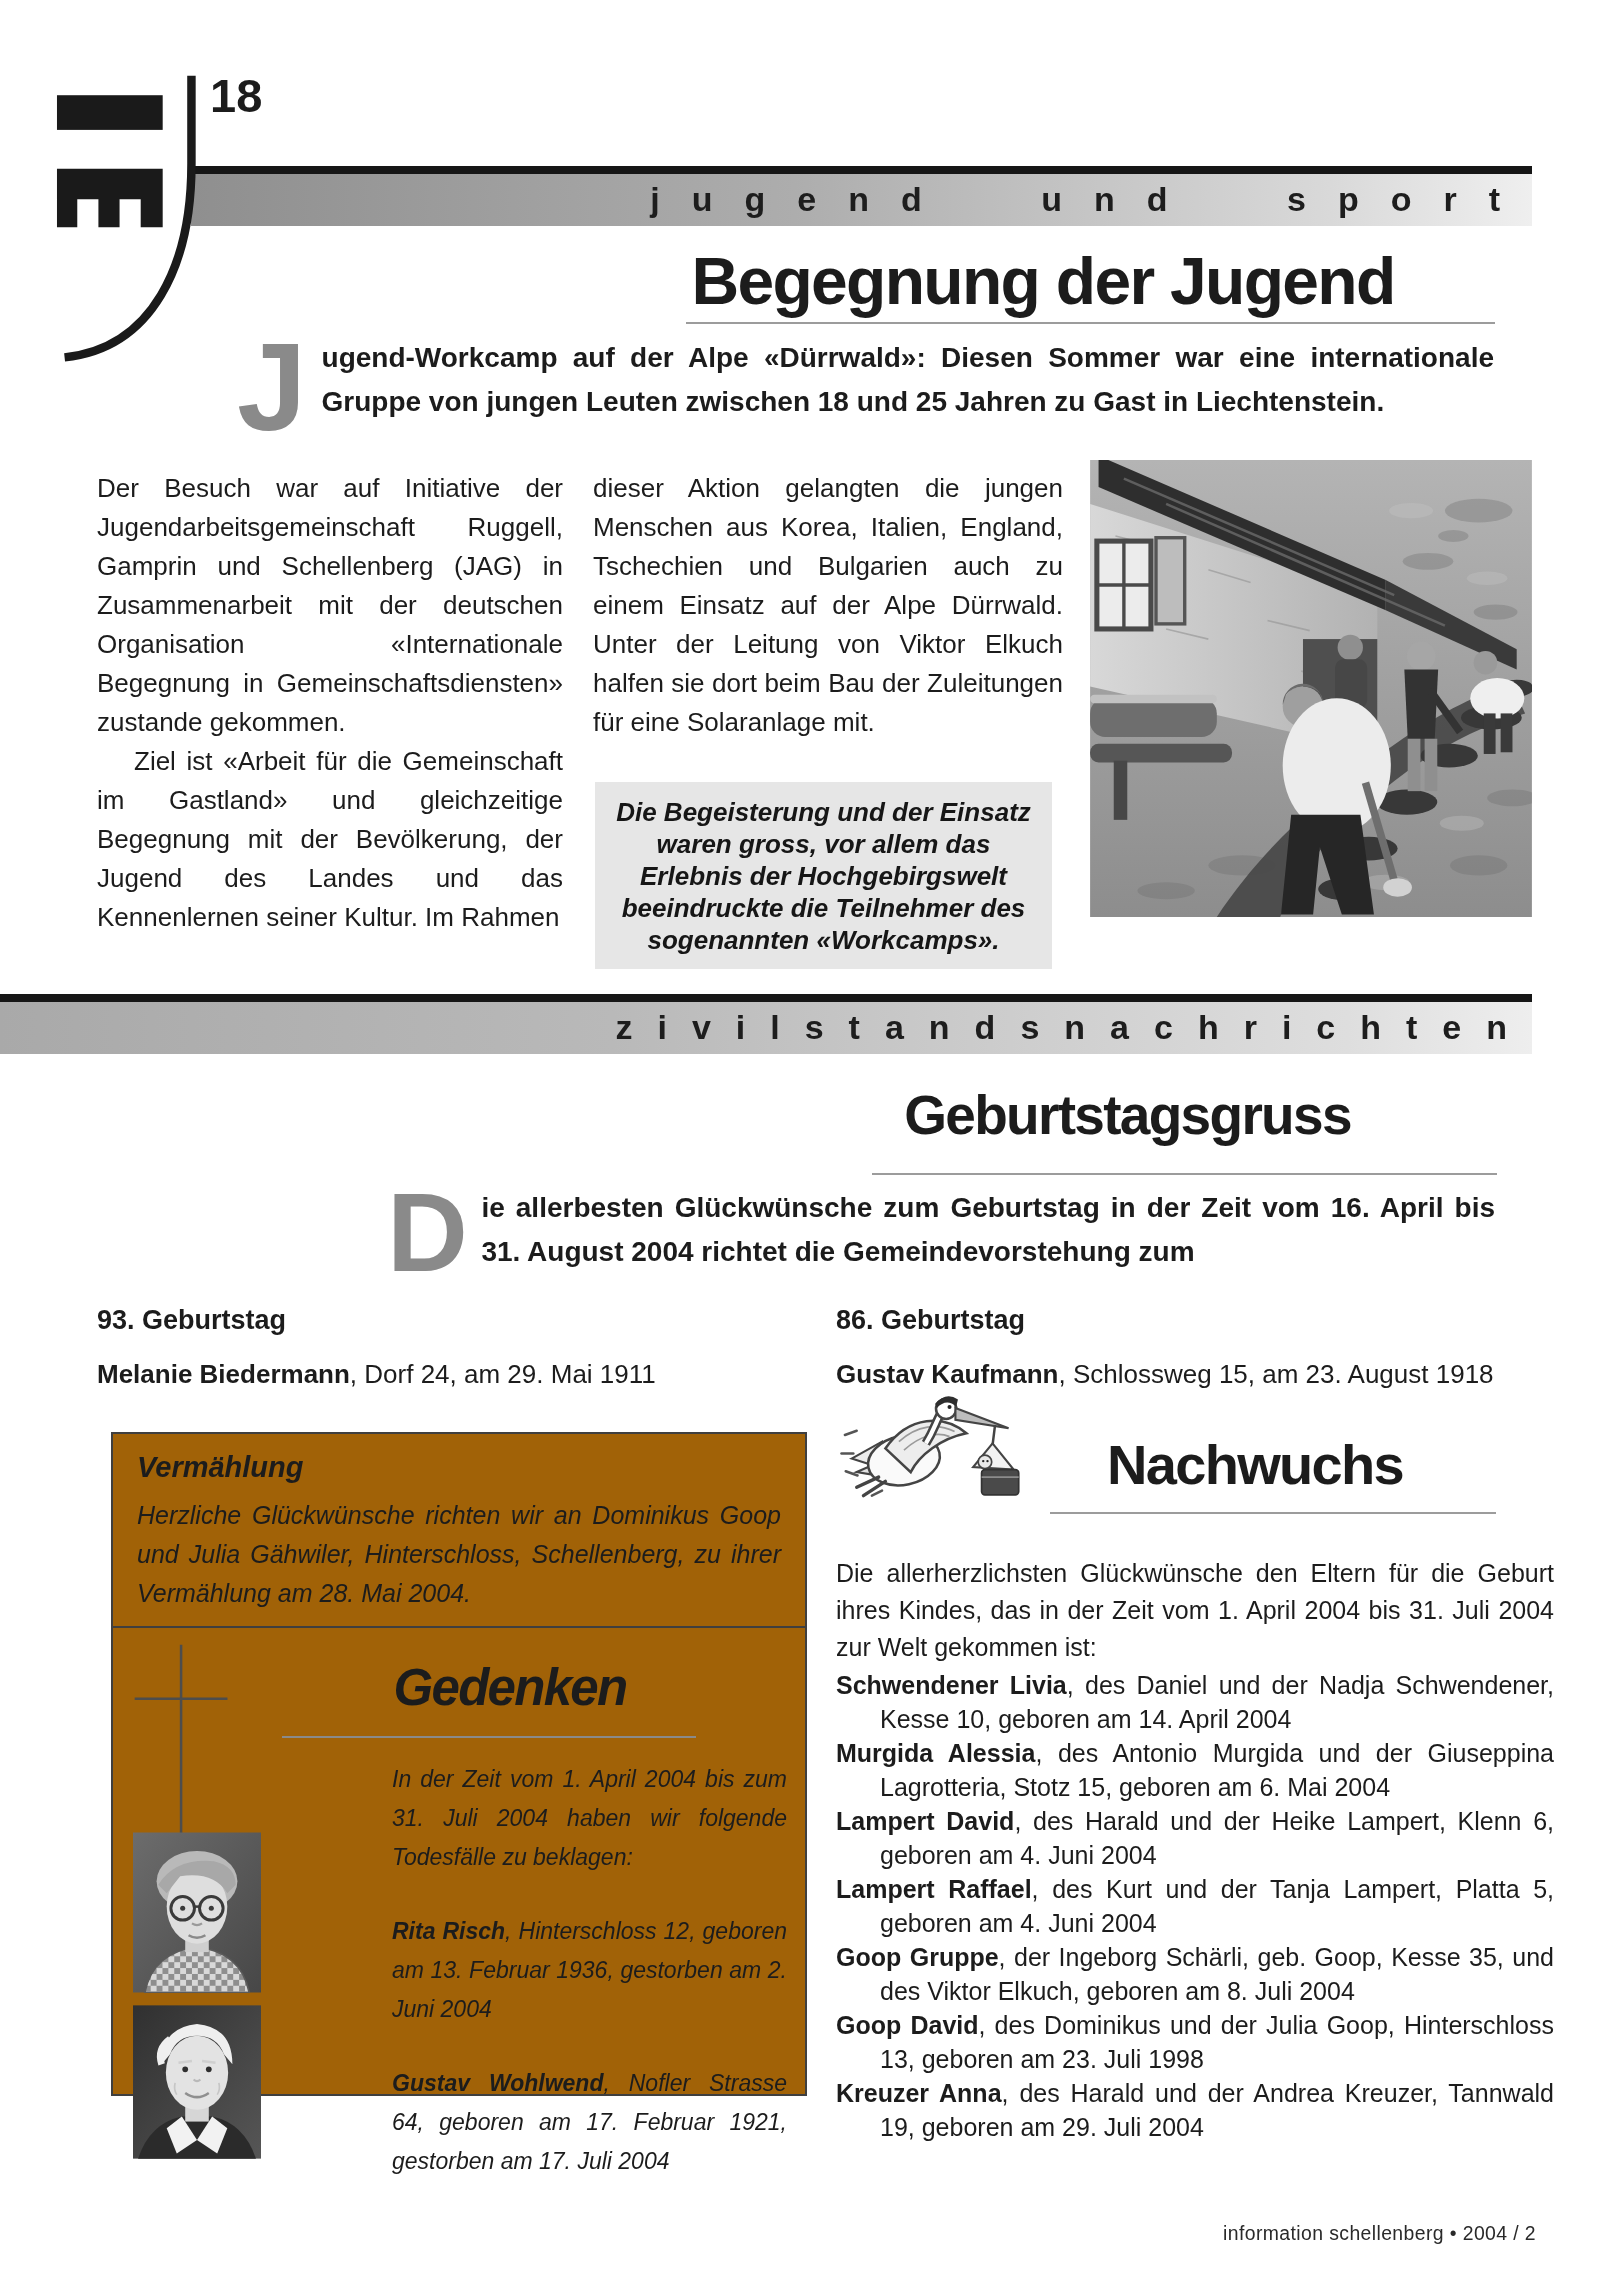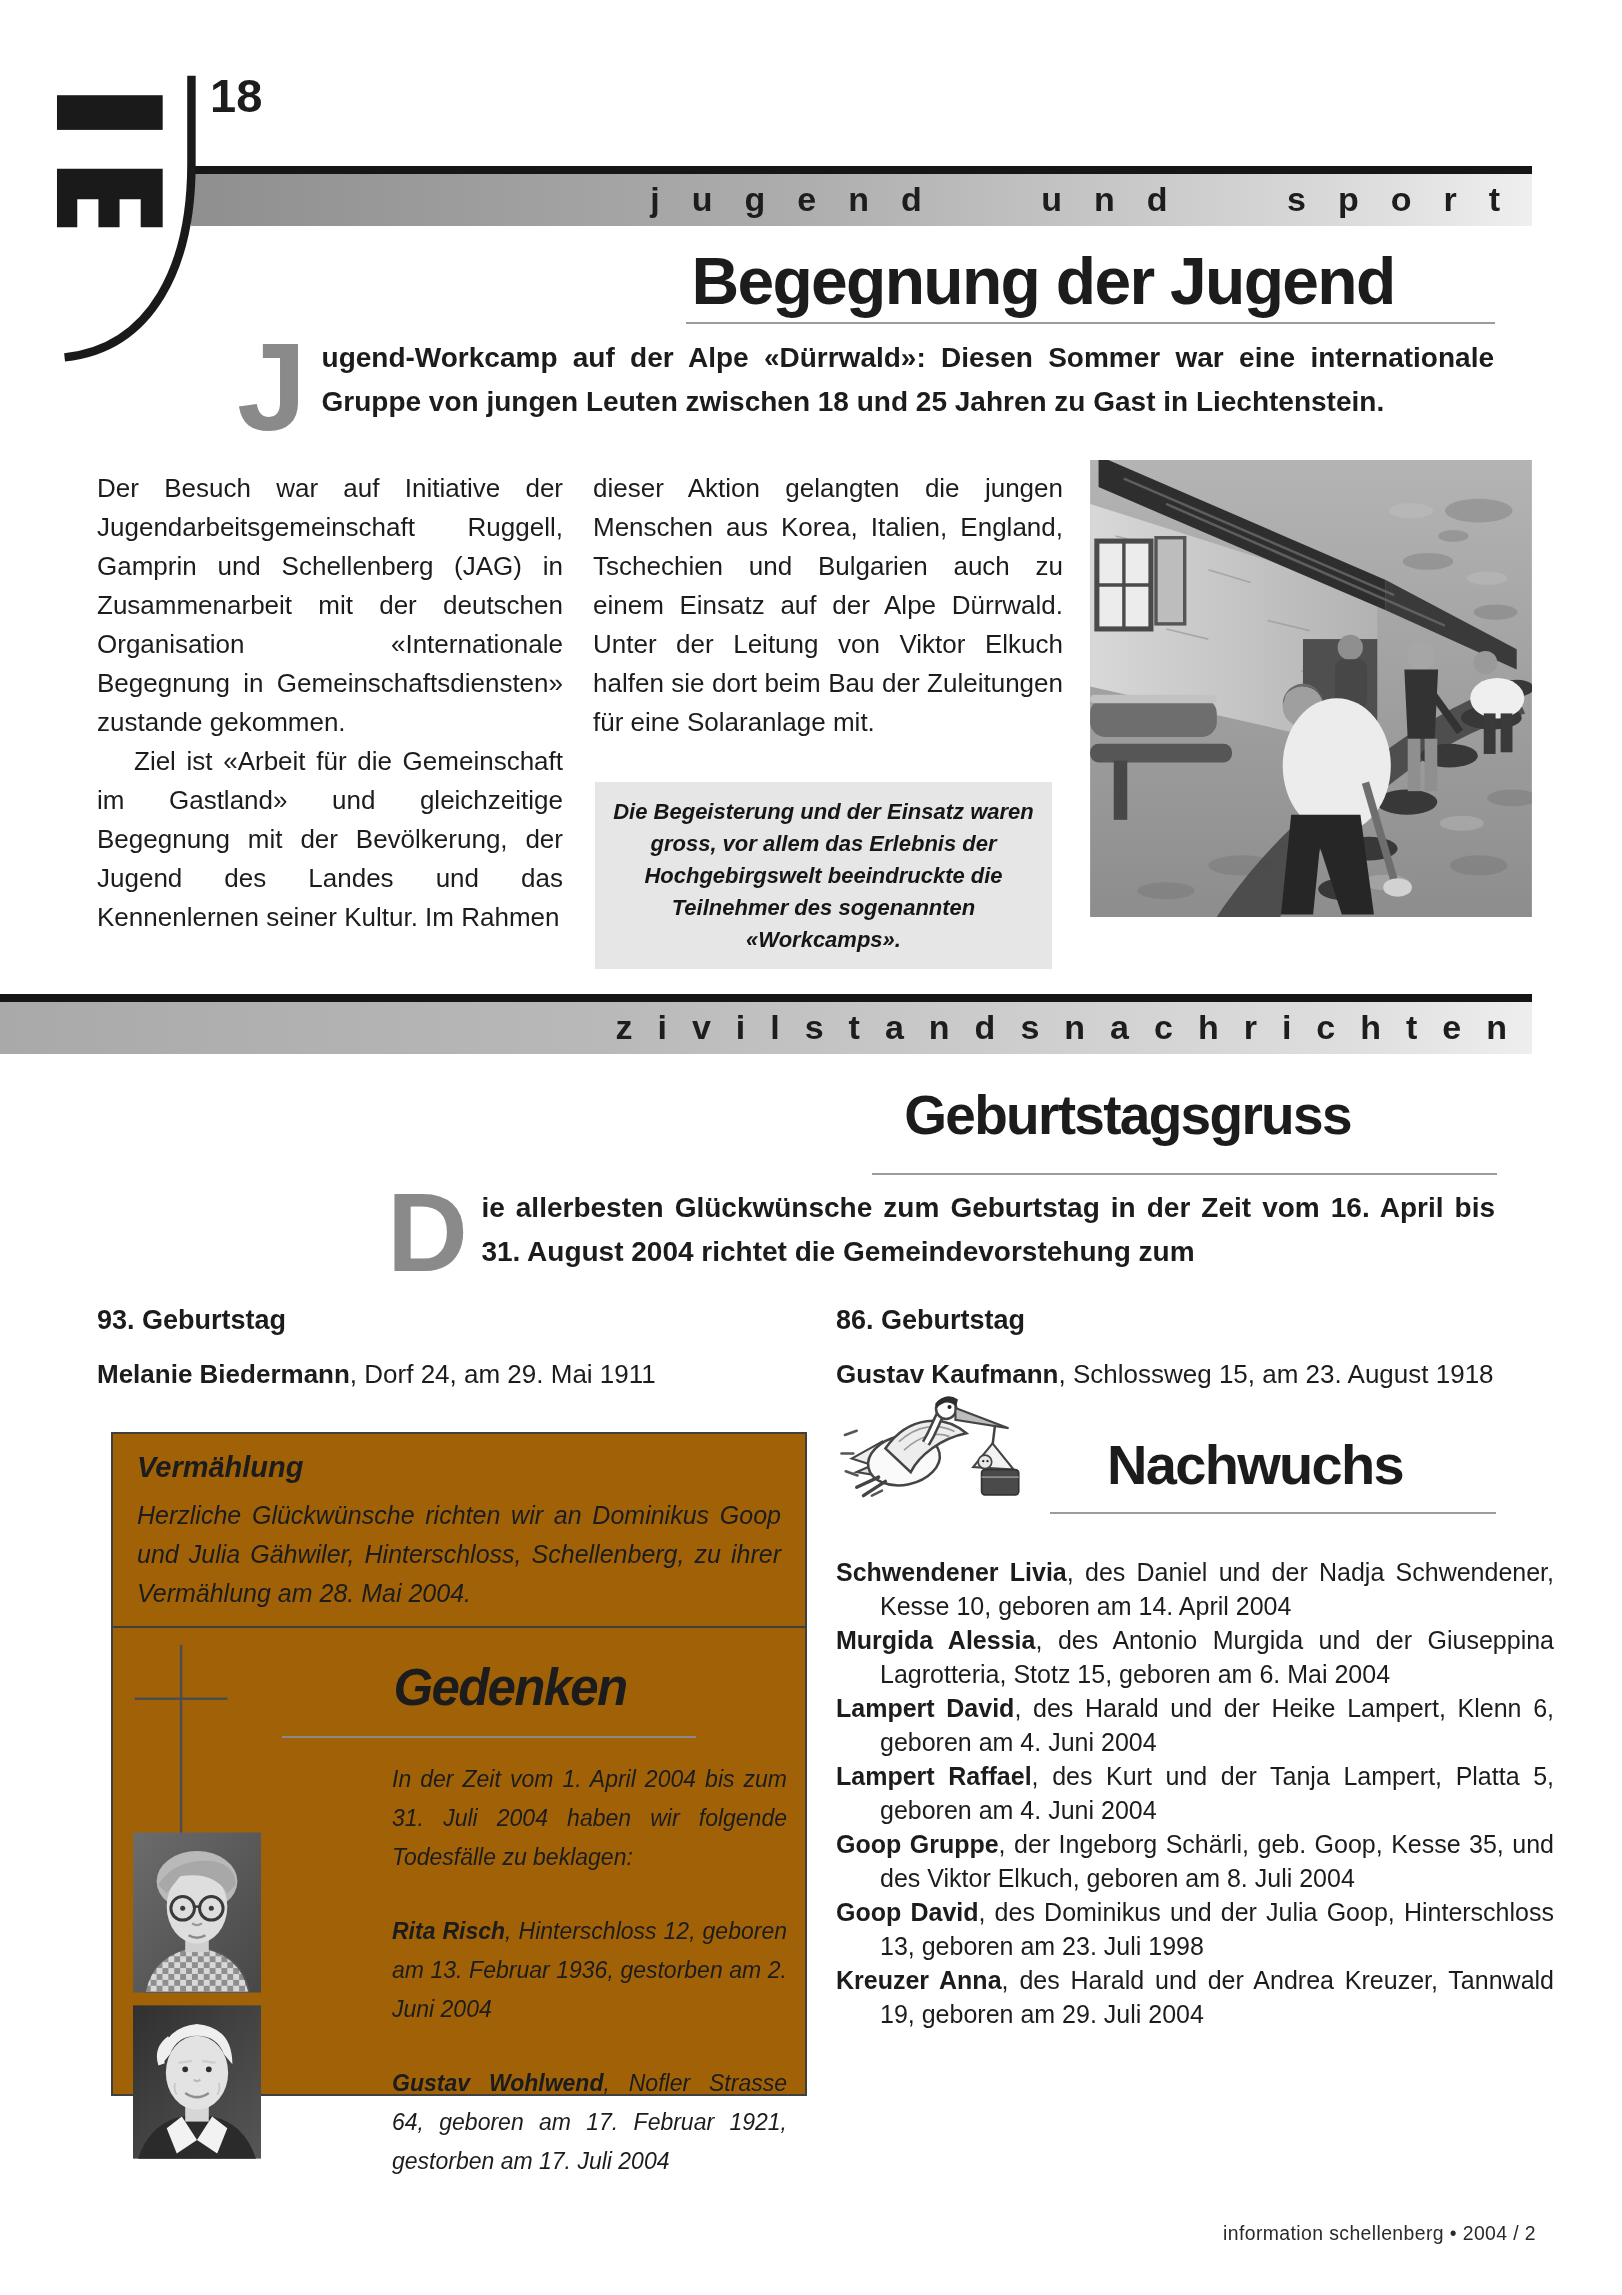--- a/index.html
+++ b/index.html
@@ -27,21 +27,21 @@
   .rule{height:1.7px;background:#9c9c9c;}
   
   .lead{font-size:28px;font-weight:bold;line-height:44px;text-align:justify;}
   .dropcap{float:left;color:#8a8a8a;font-size:125px;line-height:95px;margin:3.4px 15px 0 0;}
   .dropcap.small{font-size:112px;line-height:84px;margin:5px 13.5px 0 0;}
   .bodycol{font-size:26px;line-height:39px;text-align:justify;}
   .bodycol p{margin:0;}
   .bodycol p.indent{text-indent:37px;}
   .callout{
     background:#e6e6e6;padding:13.5px 17px;box-sizing:border-box;
-    font-size:22px;line-height:32px;font-weight:bold;font-style:italic;text-align:center;color:#161616;
+    font-size:26px;line-height:32px;font-weight:bold;font-style:italic;text-align:center;color:#161616;
   }
   
   .subhead{font-size:27px;font-weight:bold;}
   .entryline{font-size:26px;}
   .bname{font-weight:bold;}
   .graybox{background:#a16207;border:2.5px solid #3f3f3f;box-sizing:border-box;font-style:italic;}
   .wedding-title{font-size:29px;font-weight:bold;margin:0 0 12px 0;}
   .wedding-text{font-size:25px;line-height:39px;margin:0;text-align:justify;}
   .births{font-size:25px;}
   .births .bintro{line-height:37px;text-align:justify;margin:0 0 1.7px 0;}
@@ -236,20 +236,21 @@
     <g stroke="#444444" stroke-width="4" stroke-linecap="round">
       <line x1="48" y1="108" x2="22" y2="120"></line>
         <line x1="56" y1="113" x2="30" y2="130"></line>
     </g>
   </svg>
 
   <div class="abs headline" style="left:1014px;top:1432px;width:482px;font-size:56px;">Nachwuchs</div>
   <div class="abs rule" style="left:1050px;top:1512px;width:446px;"></div>
 
   <div class="abs births" style="left:836px;top:1555px;width:718px;">
+    <p class="bintro">Die allerherzlichsten Glückwünsche den Eltern für die Geburt ihres Kindes, das in der Zeit vom 1. April 2004 bis 31. Juli 2004 zur Welt gekommen ist:</p>
     <p class="bentry"><span class="bname">Schwendener Livia</span><span>, des Daniel und der Nadja Schwendener, Kesse 10, geboren am  14.  April 2004</span></p>
     <p class="bentry"><span class="bname">Murgida Alessia</span><span>, des Antonio Murgida und der Giuseppina Lagrotteria, Stotz 15, geboren am 6. Mai 2004</span></p>
     <p class="bentry"><span class="bname">Lampert David</span><span>, des Harald und der Heike Lampert, Klenn 6, geboren am 4. Juni 2004</span></p>
     <p class="bentry"><span class="bname">Lampert Raffael</span><span>, des Kurt und der Tanja Lampert, Platta 5, geboren am 4. Juni 2004</span></p>
     <p class="bentry"><span class="bname">Goop Gruppe</span><span>, der Ingeborg Schärli, geb. Goop, Kesse 35, und des Viktor Elkuch, geboren am 8. Juli 2004</span></p>
     <p class="bentry"><span class="bname">Goop David</span><span>, des Dominikus und der Julia Goop, Hinterschloss 13, geboren am 23. Juli 1998</span></p>
     <p class="bentry"><span class="bname">Kreuzer Anna</span><span>, des Harald  und der Andrea Kreuzer, Tannwald 19, geboren am 29. Juli 2004</span></p>
   </div>
 
   <div class="abs graybox" style="left:111px;top:1626px;width:696px;height:470px;">

